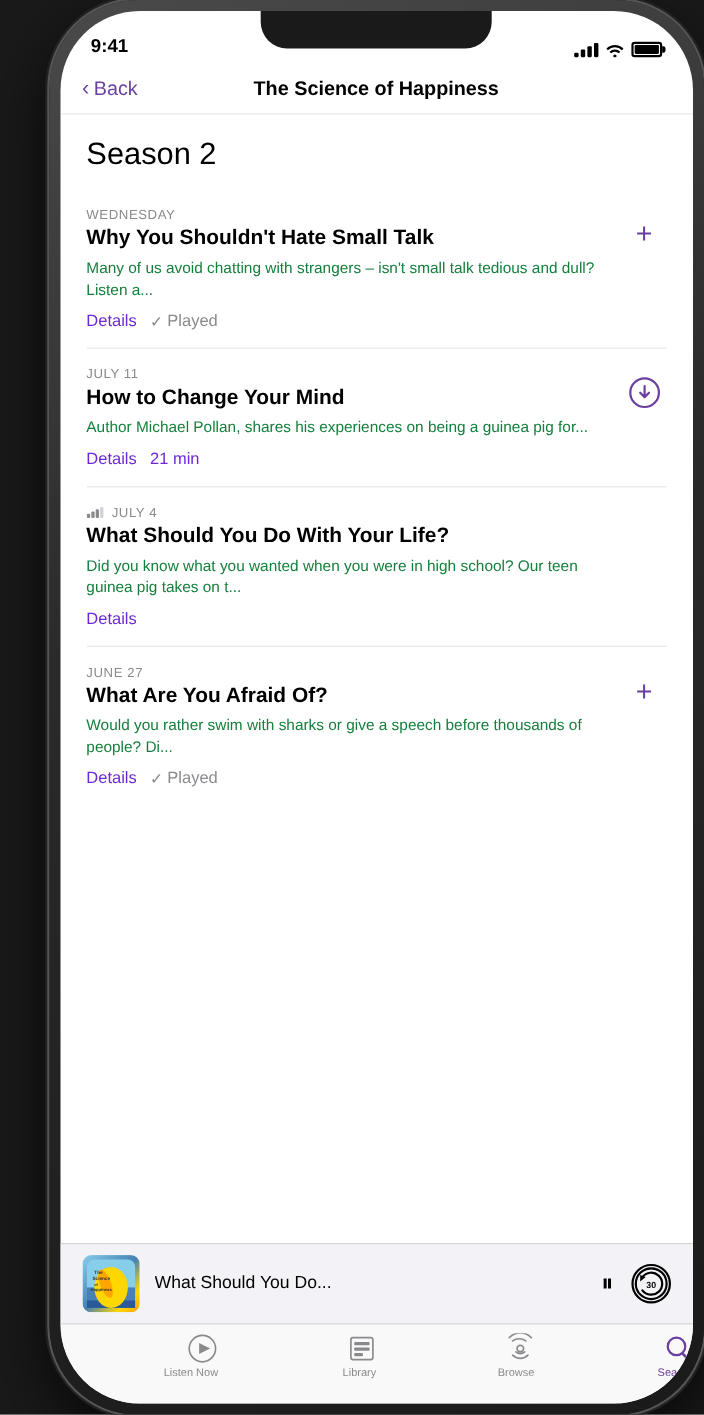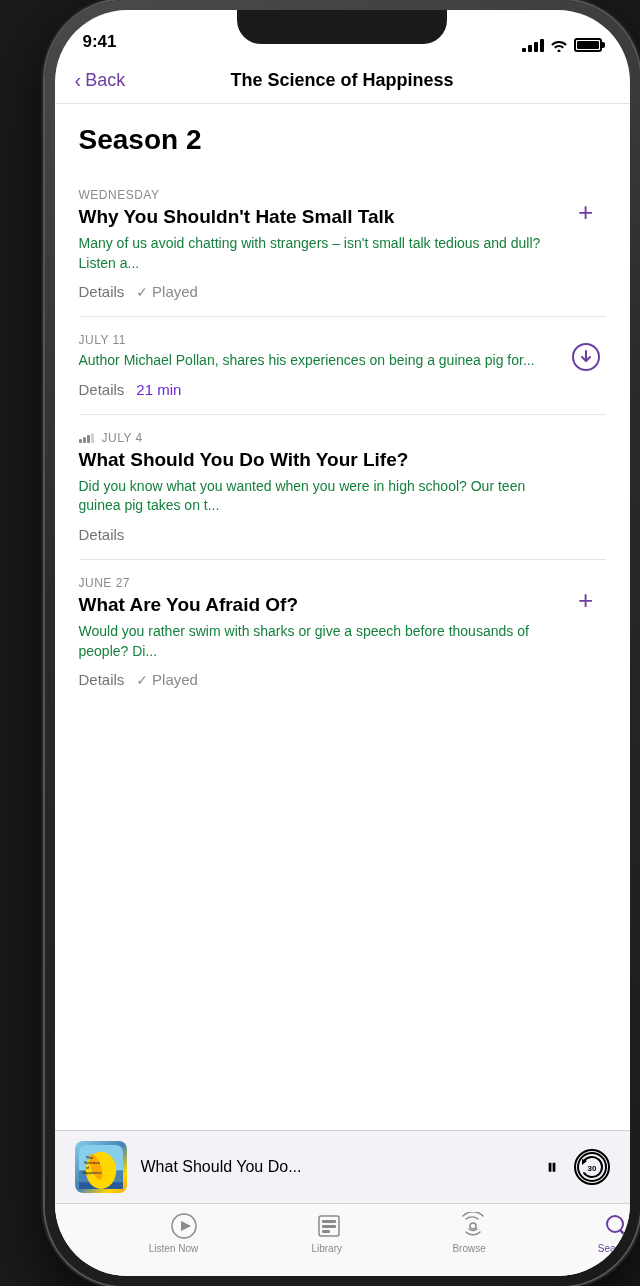--- a/index.html
+++ b/index.html
@@ -134,21 +134,21 @@
     
     .episodes-scroll {
       flex: 1;
       overflow-y: auto;
       padding: 0 24px;
       scrollbar-width: none;
     }
     .episodes-scroll::-webkit-scrollbar { display: none; }
     .season-title {
       font-size: 28px;
-      font-weight: 700;
+      font-weight: 400;
       color: #000;
       margin: 20px 0 16px;
     }
     .episode-item {
       padding: 16px 0;
       border-bottom: 1px solid #e5e5e5;
       position: relative;
     }
     .episode-date {
       font-size: 12px;
@@ -174,21 +174,21 @@
       line-height: 1.4;
       margin-bottom: 10px;
       padding-right: 50px;
     }
     .episode-meta {
       display: flex;
       align-items: center;
       gap: 12px;
     }
     .details-link {
-      color: #737373;
+      color: #6d28d9;
       font-size: 15px;
       font-weight: 400;
     }
     .played-badge {
       display: flex;
       align-items: center;
       gap: 4px;
       color: #8a8a8e;
       font-size: 15px;
     }
@@ -376,20 +376,21 @@
           </div>
           <div class="episode-action">
             <span class="plus-icon">+</span>
           </div>
         </div>
 
         <div class="episode-item">
           <div class="episode-date">
             <span>JULY 11</span>
           </div>
+          <div class="episode-title">How to Change Your Mind</div>
           <div class="episode-desc">Author Michael Pollan, shares his experiences on being a guinea pig for...</div>
           <div class="episode-meta">
             <span class="details-link">Details</span>
             <span class="duration-text">21 min</span>
           </div>
           <div class="episode-action">
             <svg width="32" height="32" viewBox="0 0 32 32" fill="none">
               <circle cx="16" cy="16" r="13" stroke="#6B3FA0" stroke-width="2"></circle>
               <path d="M16 10v9M12 16l4 4 4-4" stroke="#6B3FA0" stroke-width="2" stroke-linecap="round" stroke-linejoin="round"></path>
             </svg>

